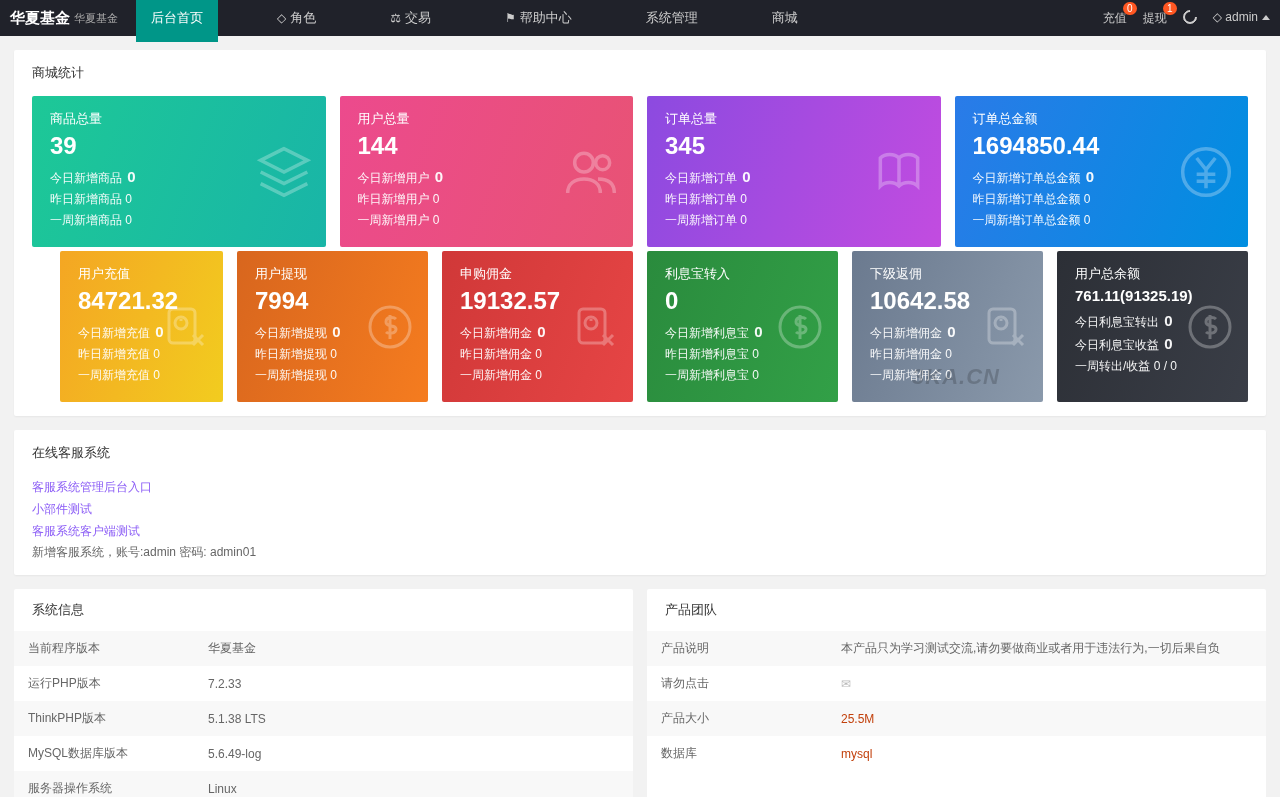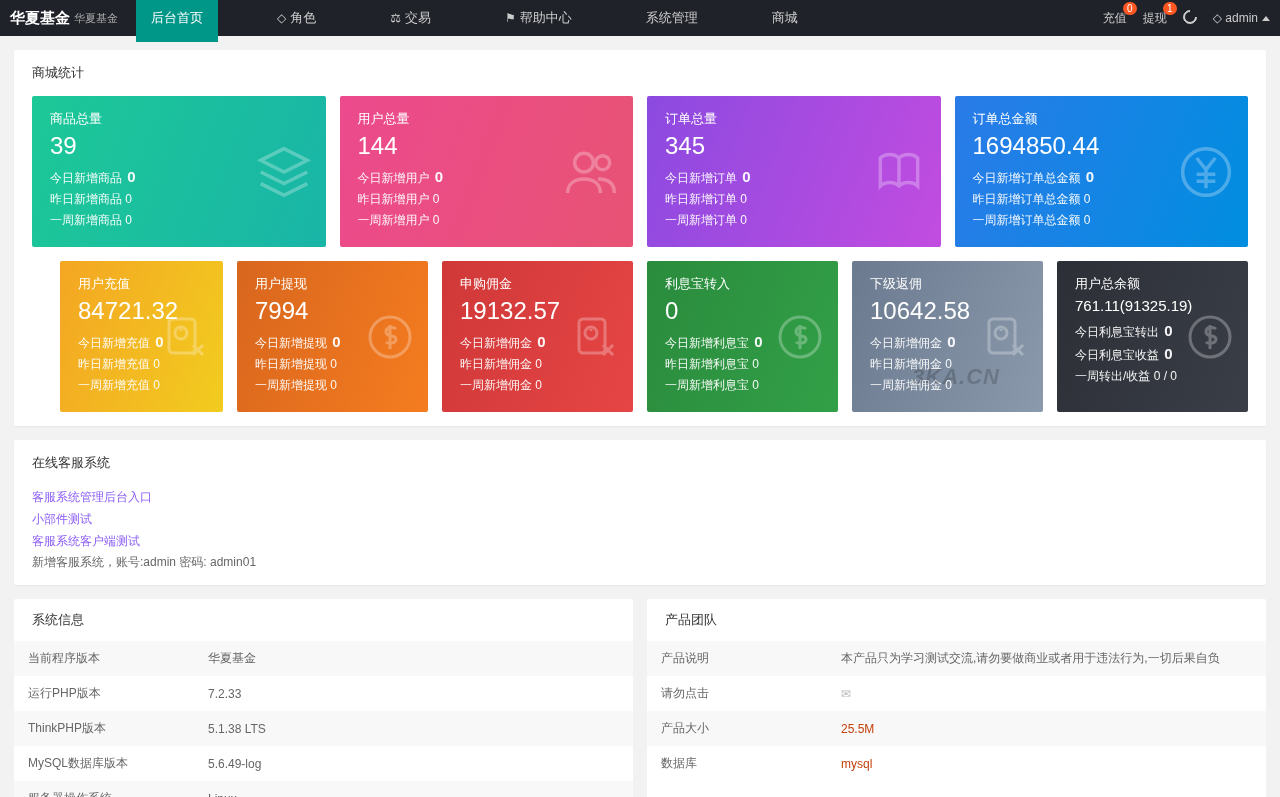--- a/index.html
+++ b/index.html
@@ -4,33 +4,33 @@
 <style>
 * { margin: 0; padding: 0; box-sizing: border-box; }
 body { font-family: "Microsoft YaHei", sans-serif; background: #f2f2f2; font-size: 12px; color: #333; }
 .topbar { background: #20222a; height: 36px; display: flex; align-items: center; padding: 0 10px; color: #ccc; }
 .brand { font-size: 15px; font-weight: bold; color: #fff; margin-right: 4px; }
 .brand-sub { font-size: 11px; color: #aaa; margin-right: 18px; }
 .nav { display: flex; height: 47px; gap: 44px; }
 .nav a { display: flex; align-items: center; padding: 0 15px; color: #ccc; text-decoration: none; font-size: 13px; cursor: pointer; }
 .nav a.active { background: #009688; color: #fff; }
 .nav .ni { margin-right: 4px; font-size: 12px; }
-.topright { margin-left: auto; display: flex; align-items: center; gap: 16px; }
+.topright { margin-left: auto; display: flex; gap: 16px; }
 .topright .ti { position: relative; cursor: pointer; font-size: 12px; }
 .badge { position: absolute; top: -8px; right: -10px; background: #ff5722; color: #fff; border-radius: 8px; font-size: 10px; padding: 0 4px; line-height: 13px; min-width: 14px; text-align: center; }
 .refresh-icon { width: 14px; height: 14px; border: 2px solid #ccc; border-radius: 50%; border-top-color: transparent; display: inline-block; transform: rotate(45deg); position: relative; }
 .content { padding: 14px; }
 .panel { background: #fff; border-radius: 2px; margin-bottom: 14px; padding: 14px 18px; box-shadow: 0 1px 2px rgba(0,0,0,0.05); }
 .panel-title { font-size: 13px; color: #333; margin-bottom: 14px; }
 .stats-row { display: grid; gap: 14px; }
-.row1 { grid-template-columns: repeat(4, 1fr); margin-bottom: 14px; }
+.row1 { grid-template-columns: repeat(4, 1fr); margin-bottom: 4px; }
 .row2 { grid-template-columns: repeat(6, 1fr); }
 .card { position: relative; padding: 14px 18px; color: #fff; border-radius: 2px; overflow: hidden; min-height: 140px; }
 .card .label { font-size: 13px; margin-bottom: 4px; }
-.card .big { font-size: 24px; font-weight: normal; margin-bottom: 8px; }
+.card .big { font-size: 24px; font-weight: bold; margin-bottom: 8px; }
 .card .line { font-size: 12px; margin-bottom: 4px; opacity: 0.95; }
 .card .line .v { font-size: 15px; font-weight: bold; margin-left: 2px; }
 .card .bgicon { position: absolute; right: 14px; top: 50%; transform: translateY(-50%); opacity: 0.28; }
 .card2 { min-height: 130px; }
 .g-teal { background: linear-gradient(110deg, #1dc897, #19b5a7); }
 .g-pink { background: linear-gradient(110deg, #ec4a8d, #e85374); }
 .g-purple { background: linear-gradient(110deg, #8c4ae0, #c24ce0); }
 .g-blue { background: linear-gradient(110deg, #2a7be8, #008ee0); }
 .g-yellow { background: linear-gradient(110deg, #f4a623, #f2cc1f); margin-left: 28px; }
 .g-orange { background: linear-gradient(110deg, #d8661e, #f57c1f); }

